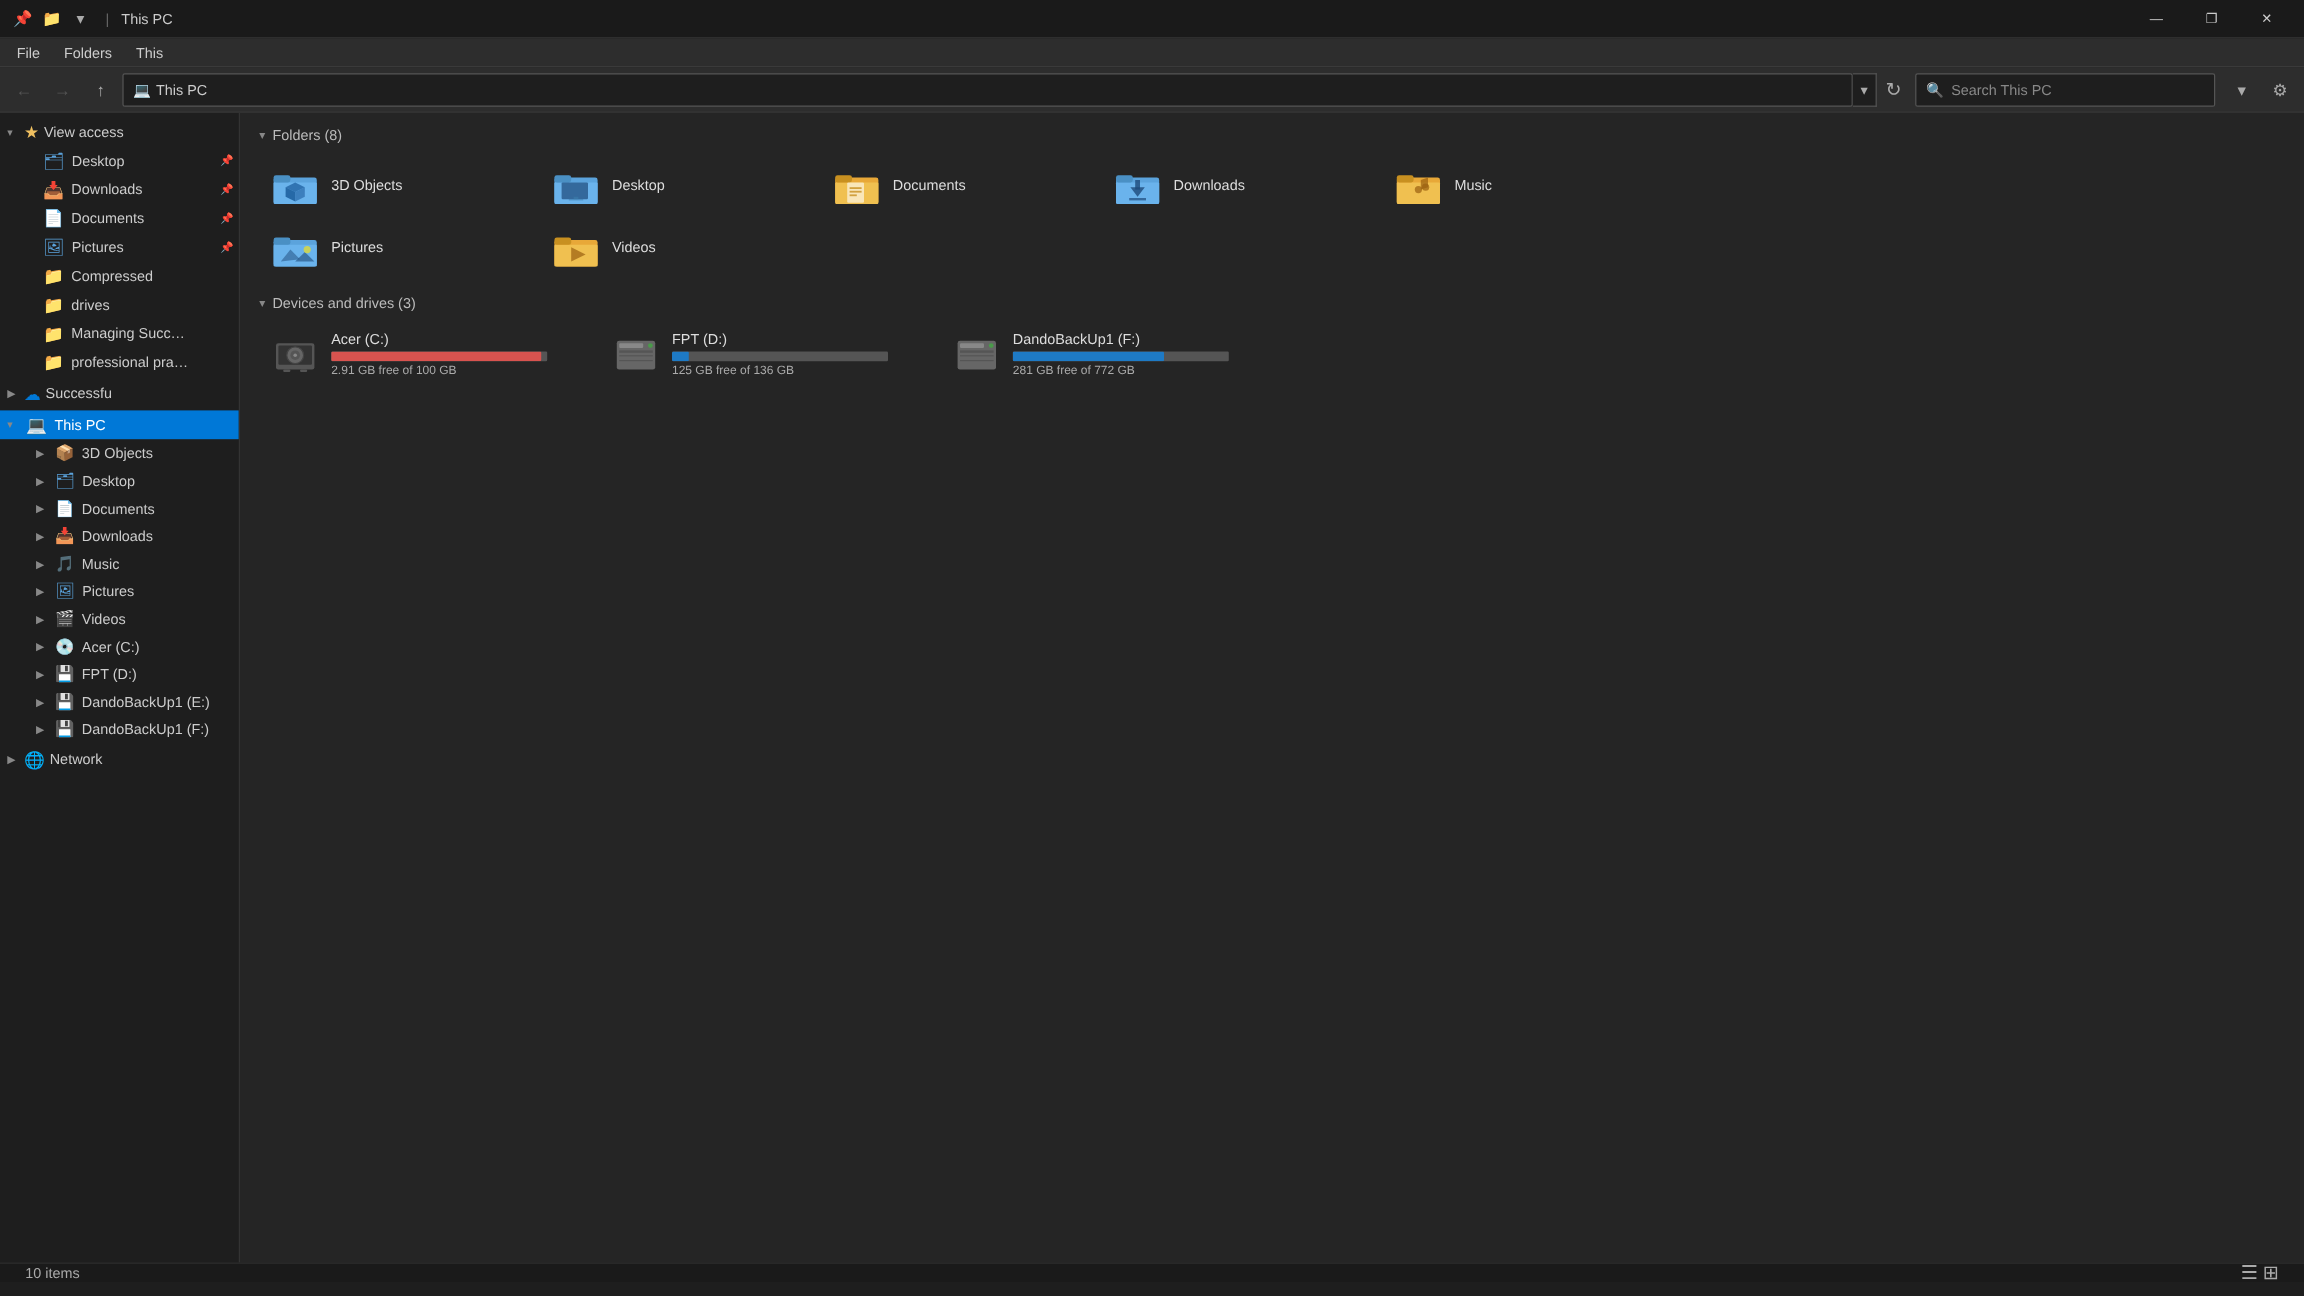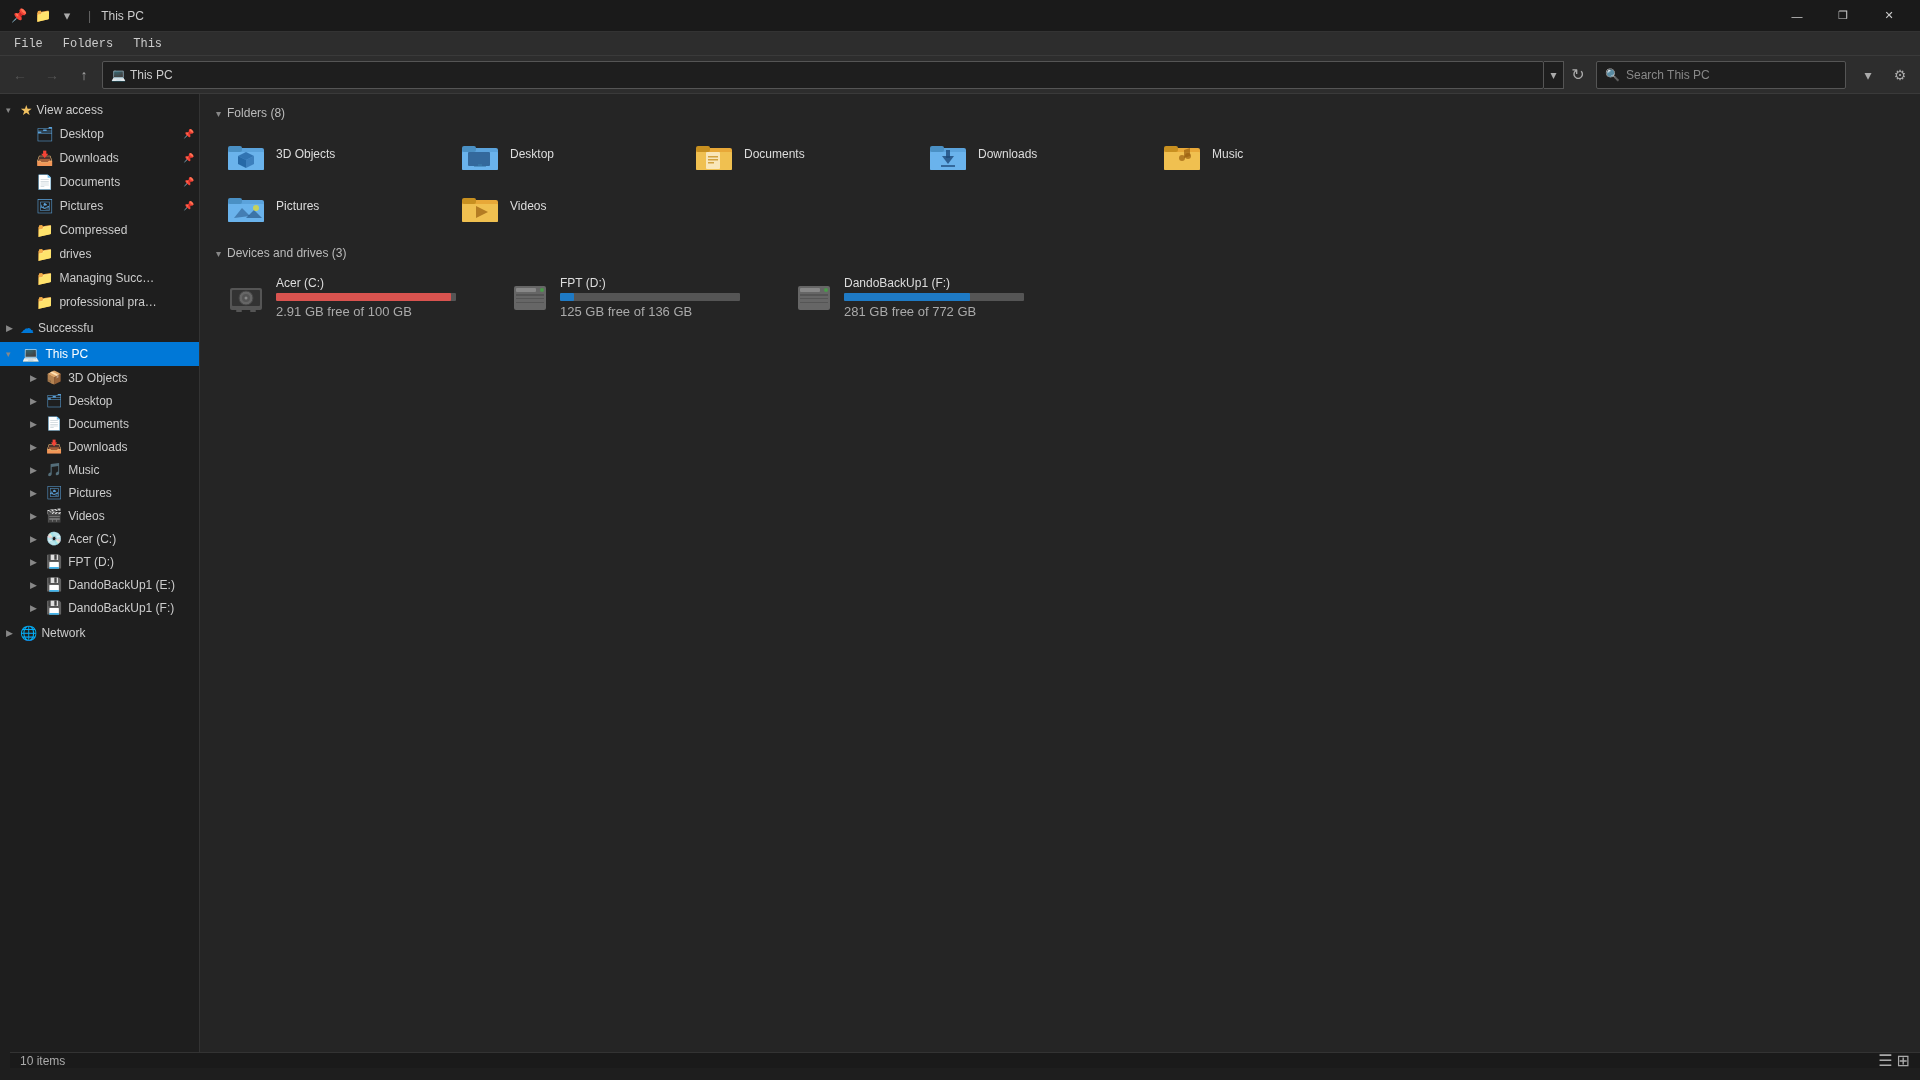--- a/index.html
+++ b/index.html
@@ -73,21 +73,20 @@
       display: flex;
       align-items: center;
       padding: 0 4px;
       border-bottom: 1px solid #3a3a3a;
     }
     .menu-item {
       padding: 2px 10px;
       font-size: 12px;
       color: #ccc;
       cursor: pointer;
-      font-family: Liberation Mono, monospace;
     }
 
     
     .address-bar {
       height: 38px;
       background: #2d2d2d;
       display: flex;
       align-items: center;
       padding: 0 6px;
       gap: 4px;
@@ -291,36 +290,35 @@
       margin-bottom: 3px;
       overflow: hidden;
     }
     .drive-bar {
       height: 100%;
       border-radius: 1px;
     }
     .drive-bar.red { background: #d9534f; }
     .drive-bar.blue { background: #1e7ac5; }
     .drive-free {
-      font-size: 13px;
+      font-size: 10px;
       color: #aaa;
     }
 
     
     .status-bar {
       height: 16px;
       background: #1a1a1a;
       border-top: 1px solid #333;
       display: flex;
       align-items: center;
-      padding: 0 10px;
+      padding: 0 21px;
       justify-content: space-between;
       font-size: 12px;
       color: #aaa;
-      margin-left: 10px;
     }
     .status-right {
       display: flex;
       align-items: center;
       gap: 4px;
     }
 
     .indent-1 { padding-left: 30px !important; }
   </style>
 </head>

